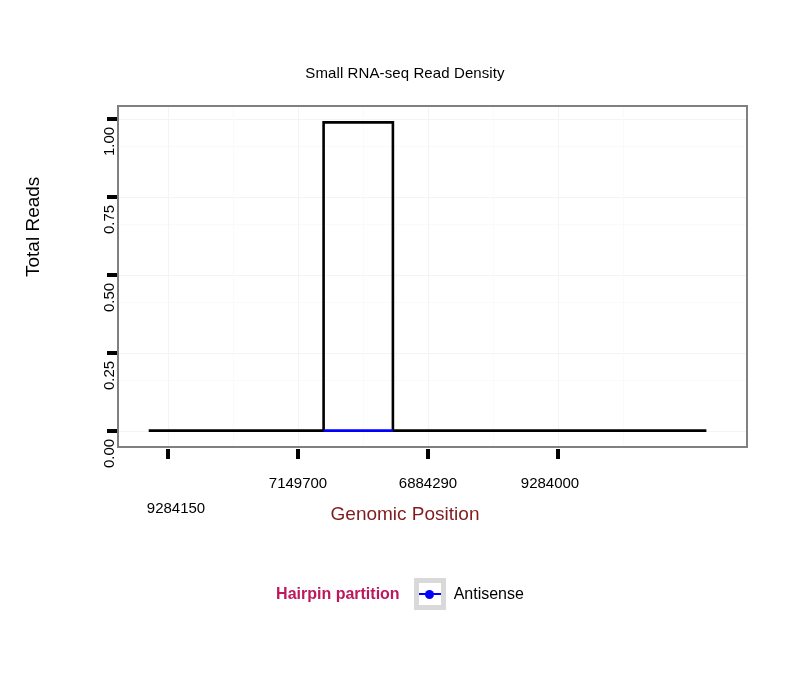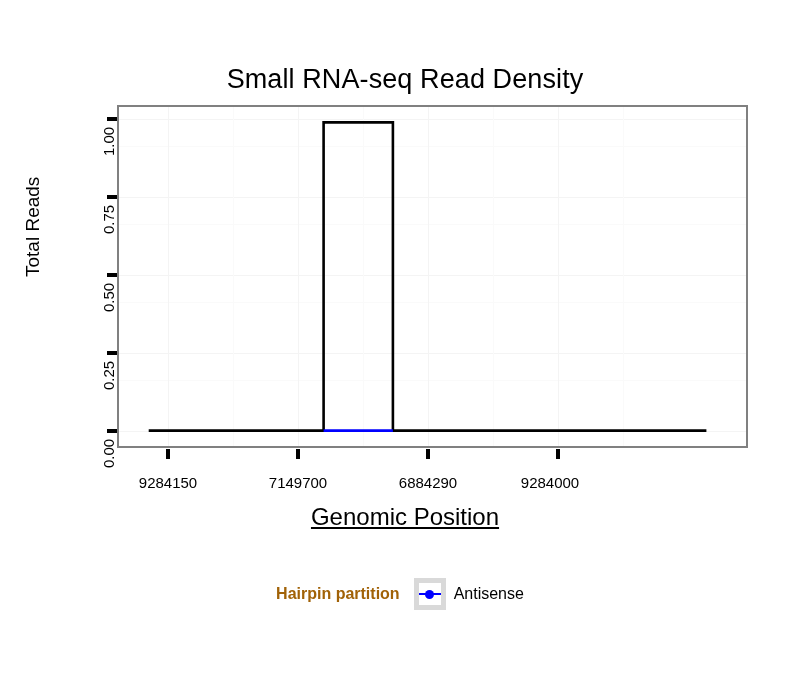--- a/index.html
+++ b/index.html
@@ -26,21 +26,21 @@
     background: #ffffff;
   }
 
   
   #chart-title {
     position: absolute;
     left: 0;
     top: 64px;
     width: 810px;
     text-align: center;
-    font-size: 27px;
+    font-size: 15px;
     font-weight: 400;
     color: #000000;
     letter-spacing: 0.1px;
     white-space: nowrap;
   }
 
   
   #plot-panel {
     position: absolute;
     left: 117px;
@@ -117,41 +117,40 @@
     white-space: nowrap;
     text-align: center;
     transform: translateX(-50%);
   }
   #x-axis-title {
     position: absolute;
     left: 0;
     top: 503px;
     width: 810px;
     text-align: center;
-    font-size: 24px;
-    color: #000000;
-    white-space: nowrap;
-    text-decoration: underline;
+    font-size: 19px;
+    color: #7f1d1d;
+    white-space: nowrap;
   }
 
   
   #legend {
     position: absolute;
     left: 0;
     top: 578px;
     width: 810px;
     display: flex;
     align-items: center;
     justify-content: center;
     gap: 0px;
   }
   #legend-title {
     font-size: 16px;
     font-weight: bold;
-    color: #a16207;
+    color: #be185d;
     margin-right: 14px;
     white-space: nowrap;
   }
   .legend-entry {
     display: flex;
     align-items: center;
     margin-right: 10px;
   }
   .legend-key {
     width: 32px;
@@ -247,21 +246,21 @@
         <polyline id="series-antisense" fill="none" stroke="#0000ff" stroke-width="2.6" stroke-linejoin="miter" stroke-linecap="butt" points="204.60,323.59 273.90,323.59"></polyline>
       </svg>
     </div>
   </div>
 
   <div class="x-tick-mark" style="left:166px; top:449px;"></div>
   <div class="x-tick-mark" style="left:296px; top:449px;"></div>
   <div class="x-tick-mark" style="left:426px; top:449px;"></div>
   <div class="x-tick-mark" style="left:556px; top:449px;"></div>
 
-  <div class="x-tick-label" style="left:168px;">9284150</div>
+  <div class="x-tick-label" style="left:176px;margin-top:25px;">9284150</div>
   <div class="x-tick-label" style="left:298px;">7149700</div>
   <div class="x-tick-label" style="left:428px;">6884290</div>
   <div class="x-tick-label" style="left:550px;">9284000</div>
 
   <div id="x-axis-title">Genomic Position</div>
 
   <div id="legend">
     <div id="legend-title">Hairpin partition</div>
 
 

